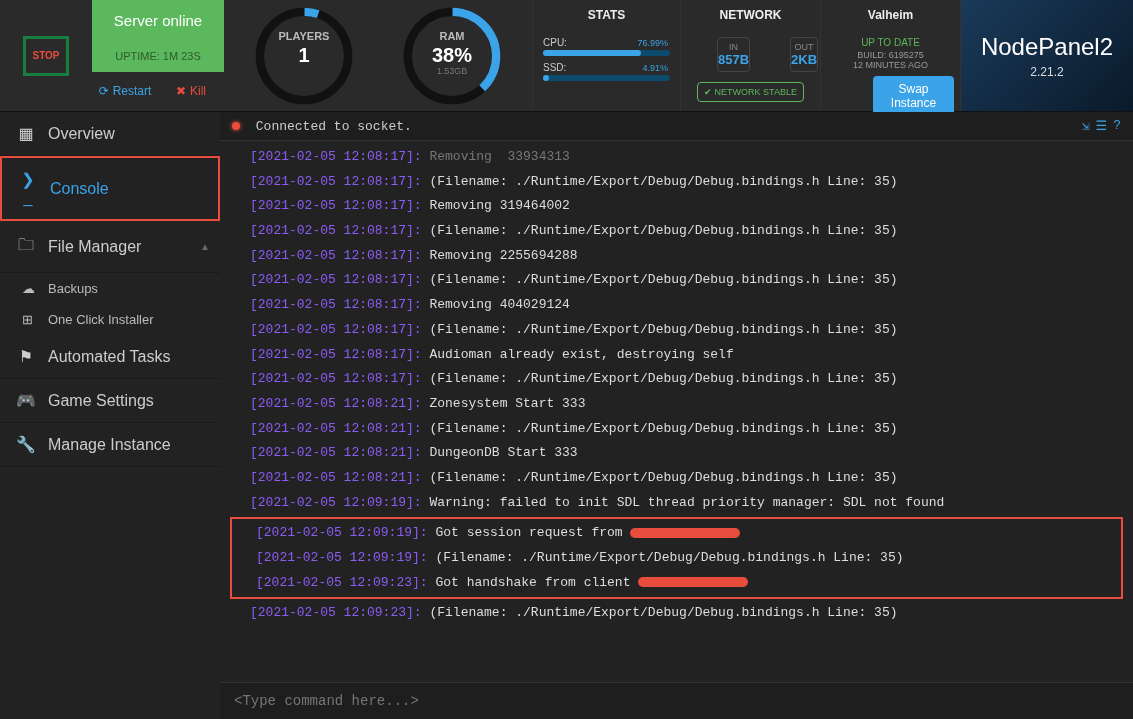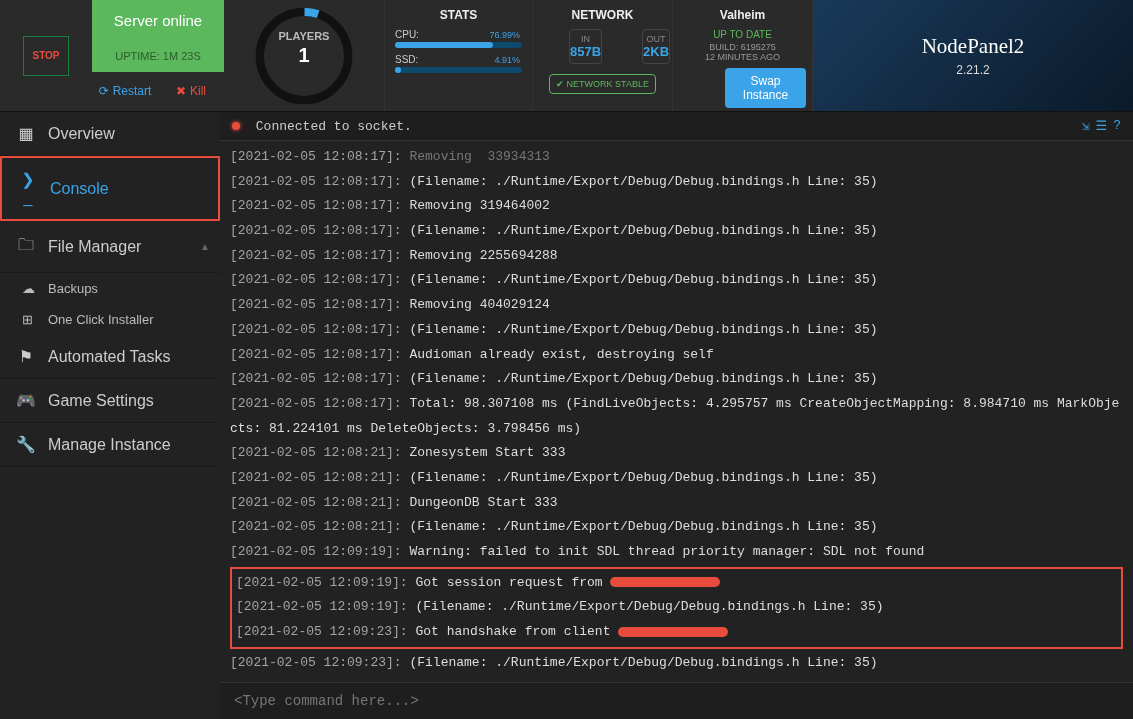--- a/index.html
+++ b/index.html
@@ -20,21 +20,21 @@
 .stop-area {
   width: 92px;
   display: flex;
   align-items: center;
   justify-content: center;
   background: #2a2a2a;
 }
 .stop-btn {
   width: 46px;
   height: 40px;
-  border: 1px solid #15803d;
+  border: 3px solid #15803d;
   background: transparent;
   color: #e74c3c;
   font-size: 10px;
   font-weight: bold;
   display: flex;
   align-items: center;
   justify-content: center;
   cursor: pointer;
 }
 .status-col {
@@ -122,21 +122,21 @@
 .stats-col {
   width: 148px;
   padding: 8px 10px;
   text-align: center;
   border-left: 1px solid #333;
 }
 .stats-title {
   font-size: 12px;
   color: #eee;
   font-weight: bold;
-  margin-bottom: 7px;
+  margin-bottom: 15px;
 }
 .stat-row {
   font-size: 10px;
   text-align: left;
   color: #ccc;
   margin-bottom: 2px;
   position: relative;
 }
 .stat-bar {
   height: 6px;
@@ -210,21 +210,21 @@
   margin-left: 46px;
 }
 .brand-col {
   flex: 1;
   padding: 8px;
   text-align: center;
   border-left: 1px solid #333;
   display:flex;flex-direction:column;justify-content:center;align-items:center;
   background: linear-gradient(135deg,#1a3a5a,#0a1a2a);
 }
-.brand-name { font-size: 21px; color:#fff; font-family: Liberation Serif, serif; }
+.brand-name { font-size: 24px; color:#fff; font-family: Liberation Sans, sans-serif; }
 .brand-ver { font-size: 12px; color: #ddd; margin-top: 4px; }
 .main-area { display: flex; height: calc(719px - 112px); }
 .sidebar {
   width: 220px;
   background: #222;
   display: flex;
   flex-direction: column;
 }
 .nav-item {
   display: flex;
@@ -276,21 +276,21 @@
 .console-body {
   flex: 1;
   overflow: hidden;
   padding: 4px 10px;
   font-family: 'Courier New', monospace;
   font-size: 13px;
   line-height: 1.9;
   background: #222;
 }
 .log-line { white-space: pre-wrap; word-break: break-all; }
-.log-ts { color: #a3a3a3; }
+.log-ts { color: #8b5cf6; margin-left: 20px; }
 .log-msg { color: #ddd; }
 .log-msg.faded { color: #777; }
 .highlight-box {
   border: 2px solid #e74c3c;
   padding: 2px 4px;
   margin: 2px 0;
 }
 .redact {
   display:inline-block;width:110px;height:10px;background:#e74c3c;border-radius:5px;vertical-align:middle;
 }
@@ -335,20 +335,29 @@
   </div>
 
   <div class="gauge-area">
     <div class="gauge">
       <svg viewBox="0 0 36 36">
         <circle cx="18" cy="18" r="15.9" fill="none" stroke="#111" stroke-width="3"></circle>
         <circle cx="18" cy="18" r="15.9" fill="none" stroke="#3ba3e8" stroke-width="3" stroke-dasharray="5,95" stroke-dashoffset="25"></circle>
       </svg>
       <div class="gauge-label">PLAYERS</div>
       <div class="gauge-value">1</div>
+    </div>
+    <div class="gauge">
+      <svg viewBox="0 0 36 36">
+        <circle cx="18" cy="18" r="15.9" fill="none" stroke="#111" stroke-width="3"></circle>
+        <circle cx="18" cy="18" r="15.9" fill="none" stroke="#3ba3e8" stroke-width="3" stroke-dasharray="38,62" stroke-dashoffset="25"></circle>
+      </svg>
+      <div class="gauge-label">RAM</div>
+      <div class="gauge-value">38%</div>
+      <div class="gauge-sub">1.53GB</div>
     </div>
   </div>
 
   <div class="stats-col">
     <div class="stats-title">STATS</div>
     <div class="stat-row">CPU:</div>
     <div class="stat-bar">
         <div class="stat-fill" style="width:77%"></div>
         <span>76.99%</span>
       </div>
@@ -448,21 +457,20 @@
         <div class="log-line"><span class="log-ts">[2021-02-05 12:08:17]: </span><span class="log-msg faded">Removing  33934313</span></div>
         <div class="log-line"><span class="log-ts">[2021-02-05 12:08:17]: </span><span class="log-msg">(Filename: ./Runtime/Export/Debug/Debug.bindings.h Line: 35)</span></div>
         <div class="log-line"><span class="log-ts">[2021-02-05 12:08:17]: </span><span class="log-msg">Removing 319464002</span></div>
         <div class="log-line"><span class="log-ts">[2021-02-05 12:08:17]: </span><span class="log-msg">(Filename: ./Runtime/Export/Debug/Debug.bindings.h Line: 35)</span></div>
         <div class="log-line"><span class="log-ts">[2021-02-05 12:08:17]: </span><span class="log-msg">Removing 2255694288</span></div>
         <div class="log-line"><span class="log-ts">[2021-02-05 12:08:17]: </span><span class="log-msg">(Filename: ./Runtime/Export/Debug/Debug.bindings.h Line: 35)</span></div>
         <div class="log-line"><span class="log-ts">[2021-02-05 12:08:17]: </span><span class="log-msg">Removing 404029124</span></div>
         <div class="log-line"><span class="log-ts">[2021-02-05 12:08:17]: </span><span class="log-msg">(Filename: ./Runtime/Export/Debug/Debug.bindings.h Line: 35)</span></div>
         <div class="log-line"><span class="log-ts">[2021-02-05 12:08:17]: </span><span class="log-msg">Audioman already exist, destroying self</span></div>
         <div class="log-line"><span class="log-ts">[2021-02-05 12:08:17]: </span><span class="log-msg">(Filename: ./Runtime/Export/Debug/Debug.bindings.h Line: 35)</span></div>
-        <div class="log-line"><span class="log-ts">[2021-02-05 12:08:17]: </span><span class="log-msg">Total: 98.307108 ms (FindLiveObjects: 4.295757 ms CreateObjectMapping: 8.984710 ms MarkObjects: 81.224101 ms DeleteObjects: 3.798456 ms)</span></div>
         <div class="log-line"><span class="log-ts">[2021-02-05 12:08:21]: </span><span class="log-msg">Zonesystem Start 333</span></div>
         <div class="log-line"><span class="log-ts">[2021-02-05 12:08:21]: </span><span class="log-msg">(Filename: ./Runtime/Export/Debug/Debug.bindings.h Line: 35)</span></div>
         <div class="log-line"><span class="log-ts">[2021-02-05 12:08:21]: </span><span class="log-msg">DungeonDB Start 333</span></div>
         <div class="log-line"><span class="log-ts">[2021-02-05 12:08:21]: </span><span class="log-msg">(Filename: ./Runtime/Export/Debug/Debug.bindings.h Line: 35)</span></div>
         <div class="log-line"><span class="log-ts">[2021-02-05 12:09:19]: </span><span class="log-msg">Warning: failed to init SDL thread priority manager: SDL not found</span></div>
         <div class="highlight-box">
           <div class="log-line"><span class="log-ts">[2021-02-05 12:09:19]: </span><span class="log-msg">Got session request from </span><span class="redact"></span></div>
           <div class="log-line"><span class="log-ts">[2021-02-05 12:09:19]: </span><span class="log-msg">(Filename: ./Runtime/Export/Debug/Debug.bindings.h Line: 35)</span></div>
           <div class="log-line"><span class="log-ts">[2021-02-05 12:09:23]: </span><span class="log-msg">Got handshake from client </span><span class="redact"></span></div>
         </div>

